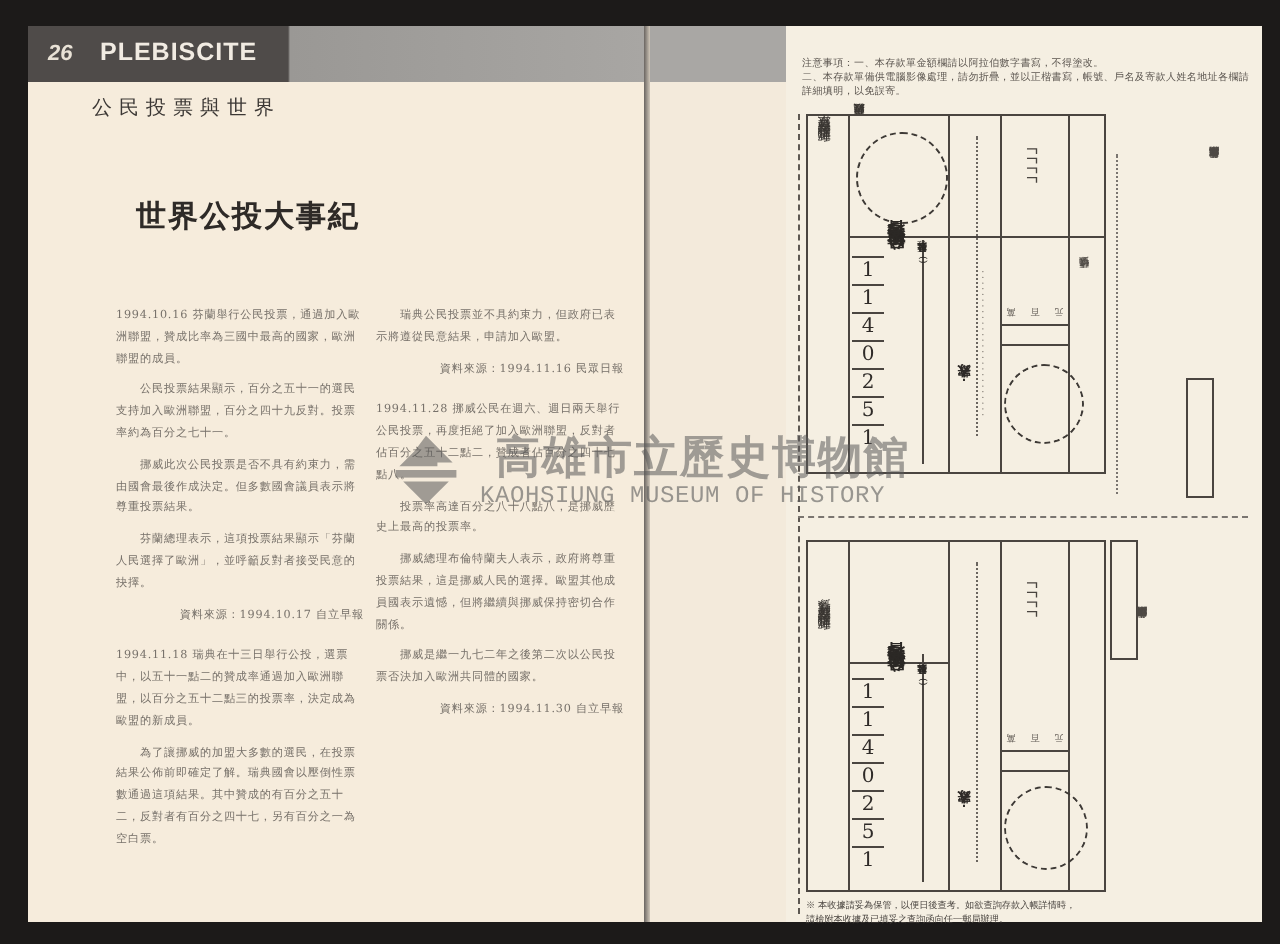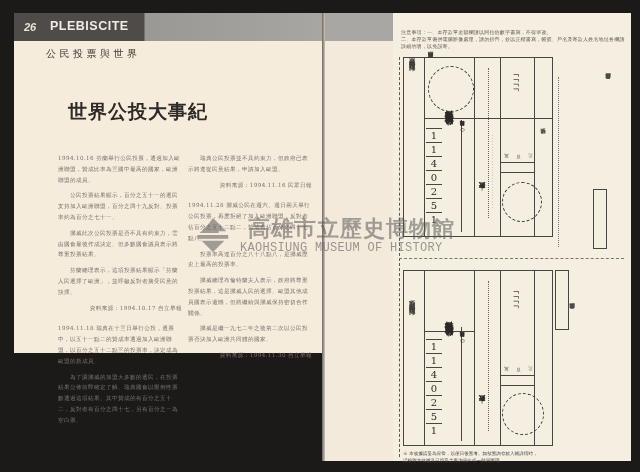--- a/index.html
+++ b/index.html
@@ -3,40 +3,40 @@
   <meta charset="utf-8">
   <style>
     * { box-sizing: border-box; margin: 0; padding: 0; }
     html, body { width: 640px; height: 472px; overflow: hidden; background: #1c1a19; }
     body { position: relative; font-family: "DejaVu Serif", serif; color: #3a3632; }
 
     .spread { position: absolute; left: 0; top: 0; width: 640px; height: 472px; }
 
     
     .page-left {
-      position: absolute; left: 14px; top: 13px; width: 308px; height: 340px;
+      position: absolute; left: 14px; top: 13px; width: 308px; height: 448px;
       background: #f6ecdc;
     }
     .page-left .header-bar {
       position: absolute; left: 0; top: 0; width: 308px; height: 28px;
       background: linear-gradient(to right, #4f4b49 0px, #4f4b49 130px, #9a9895 131px, #a8a6a3 100%);
     }
     .page-num {
       position: absolute; left: 10px; top: 8px; font-family: "Liberation Sans", sans-serif;
       font-size: 11px; font-style: italic; font-weight: bold; color: #e9e2d6;
     }
     .section-title {
       position: absolute; left: 36px; top: 6px; font-family: "Liberation Sans", sans-serif;
       font-size: 12.5px; font-weight: bold; letter-spacing: 0.5px; color: #f1ebe2;
     }
     .section-sub {
       position: absolute; left: 32px; top: 34px; font-size: 10px; letter-spacing: 3.5px; color: #3c3835;
     }
     .main-title {
-      position: absolute; left: 54px; top: 86px; font-size: 19px; letter-spacing: 1px; color: #2e2a27;
+      position: absolute; left: 54px; top: 86px; font-size: 15px; letter-spacing: 1px; color: #2e2a27;
       font-family: "DejaVu Serif", serif;
     }
     .column {
       position: absolute; top: 140px; width: 124px; font-size: 5.6px; line-height: 10.8px;
       color: #77716a; letter-spacing: 0.4px;
     }
     .column p { margin-bottom: 5px; text-indent: 0; }
     .column p.indent { text-indent: 12px; }
     .column p.source { text-align: right; margin-bottom: 10px; }
     .col-1 { left: 44px; }

